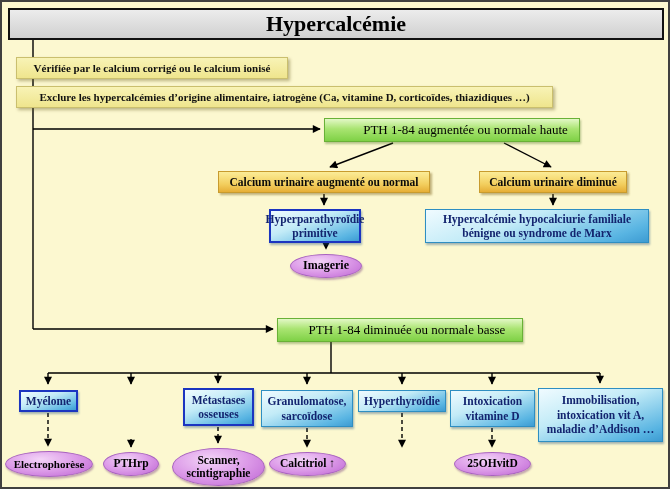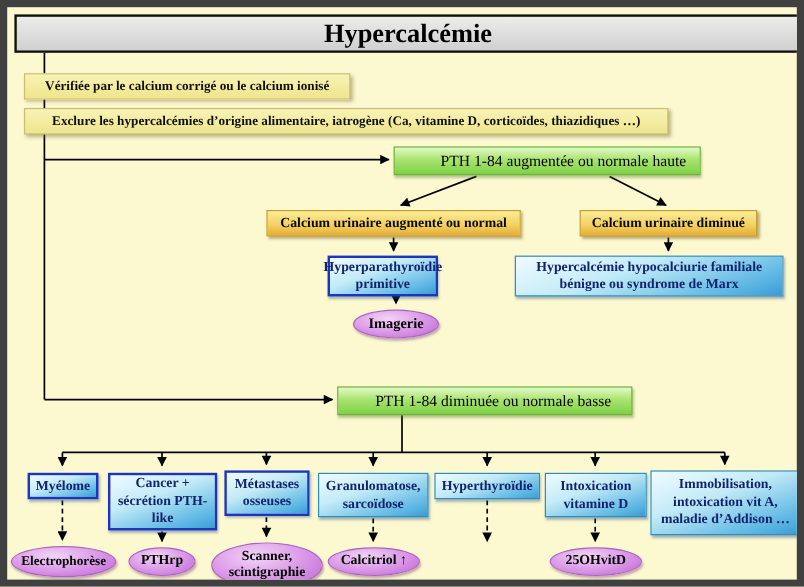--- a/index.html
+++ b/index.html
@@ -1,18 +1,18 @@
 <!DOCTYPE html>
 <html><head>
 <meta charset="utf-8">
 <style>
   html,body { margin:0; padding:0; background:#ffffff; }
   .canvas {
     position:relative; width:670px; height:489px; box-sizing:border-box;
-    background:#fcf8d0; border:6px solid #404040; overflow:hidden;
+    background:#fcf8d0; border:2px solid #404040; overflow:hidden;
     font-family:"Liberation Serif","DejaVu Serif",serif;
   }
   .titlebar {
     position:absolute; left:6px; top:6px; width:656px; height:32px; box-sizing:border-box;
     background:linear-gradient(#ececec,#d0d0d0); border:2px solid #111;
     display:flex; align-items:center; justify-content:center; z-index:2;
   }
   .titlebar span { font-weight:bold; font-size:22px; color:#000; }
   svg.connectors { position:absolute; left:0; top:0; z-index:1; pointer-events:none; }
   .ln { stroke:#000; stroke-width:1.4; fill:none; }
@@ -127,21 +127,20 @@
   <div class="node gold b-ur-low">Calcium urinaire diminué</div>
 
   <div class="node blue navy b-hpt">Hyperparathyroïdie primitive</div>
   <div class="node blue b-marx">Hypercalcémie hypocalciurie familiale bénigne ou syndrome de Marx</div>
 
   <div class="node ellipse b-imaging">Imagerie</div>
 
   <div class="node green b-pth-low">PTH 1-84 diminuée ou normale basse</div>
 
   <div class="node blue navy c0">Myélome</div>
-  <div class="node blue navy c1">Cancer + sécrétion PTH-like</div>
   <div class="node blue navy c2">Métastases osseuses</div>
   <div class="node blue c3">Granulomatose, sarcoïdose</div>
   <div class="node blue c4">Hyperthyroïdie</div>
   <div class="node blue c5">Intoxication vitamine D</div>
   <div class="node blue c6">Immobilisation, intoxication vit A, maladie d’Addison …</div>
 
   <div class="node ellipse e0">Electrophorèse</div>
   <div class="node ellipse e1">PTHrp</div>
   <div class="node ellipse e2">Scanner, scintigraphie</div>
   <div class="node ellipse e3">Calcitriol ↑</div>

